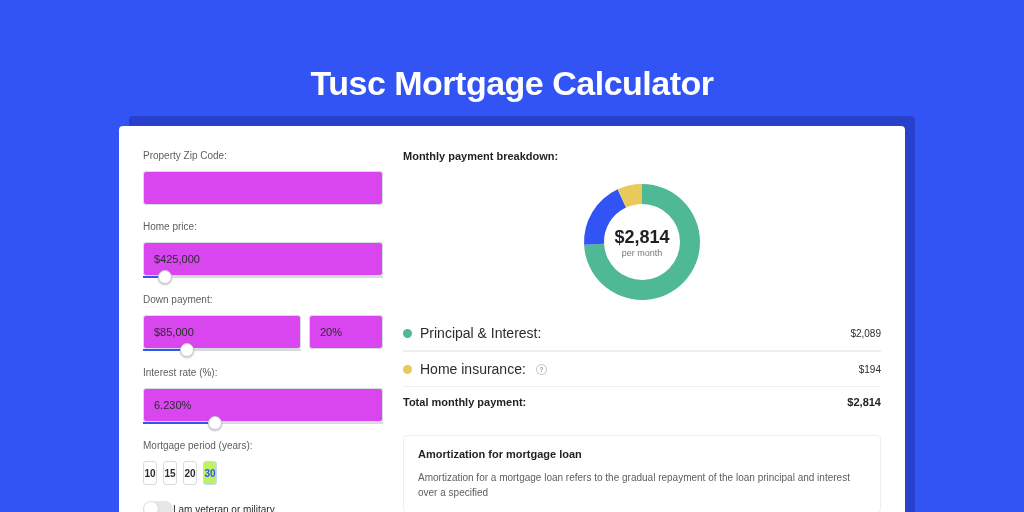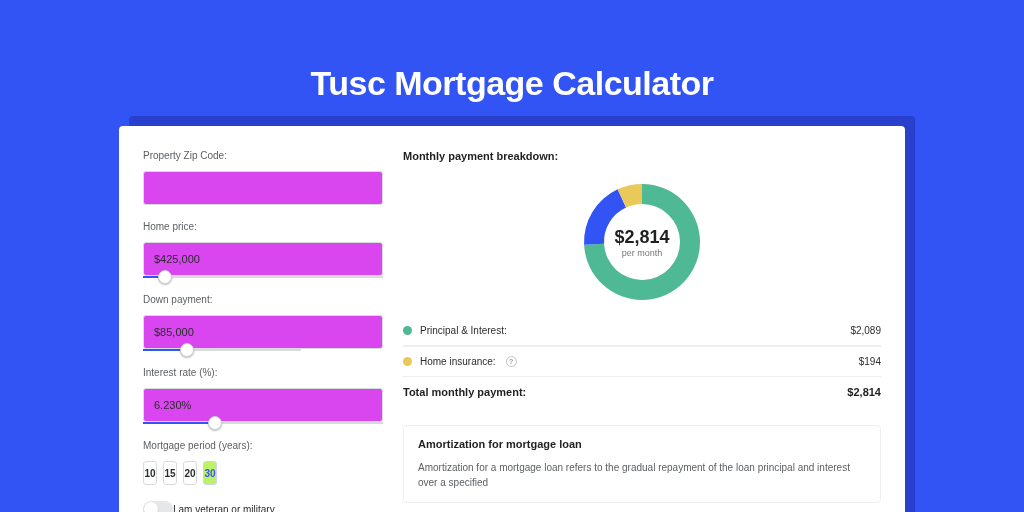--- a/index.html
+++ b/index.html
@@ -29,21 +29,21 @@
     .section-title { font-size: 11px; font-weight: 700; color: #1f2022; margin-bottom: 4px; }
     .donut-wrap { display: flex; justify-content: center; padding: 16px 0 14px; }
     .donut { position: relative; width: 120px; height: 120px; }
     .donut svg { width: 120px; height: 120px; transform: rotate(-90deg); }
     .donut-center { position: absolute; inset: 0; display: flex; flex-direction: column; align-items: center; justify-content: center; }
     .donut-amount { font-size: 18px; font-weight: 700; color: #1f2022; }
     .donut-sub { font-size: 9px; color: #75797b; }
     .legend-row { display: flex; align-items: center; justify-content: space-between; padding: 9px 0; }
     .legend-left { display: flex; align-items: center; gap: 8px; }
     .legend-dot { width: 9px; height: 9px; border-radius: 50%; }
-    .legend-label { font-size: 10px; color: #2b2c2d; }
+    .legend-label { font-size: 14px; color: #2b2c2d; }
     .legend-value { font-size: 10px; color: #2b2c2d; }
     .legend-total .legend-label, .legend-total .legend-value { font-weight: 700; font-size: 11px; color: #1f2022; }
     .divider { border: 0; border-top: 1px solid #eceeef; }
     .hint-icon { display: inline-flex; width: 11px; height: 11px; border: 1px solid #c0c4c6; border-radius: 50%; align-items: center; justify-content: center; font-size: 7px; color: #9da1a3; font-weight: 600; cursor: pointer; margin-left: 2px; }
     .amort-card { margin-top: 18px; border: 1px solid #eceeef; border-radius: 4px; padding: 12px 14px; }
     .amort-title { font-size: 11px; font-weight: 700; color: #1f2022; margin-bottom: 10px; }
     .amort-text { font-size: 10px; color: #5b5f62; line-height: 1.5; }
   </style>
 </head>
 <body>
@@ -67,20 +67,21 @@
         <div class="slider-track">
           <div class="slider-fill" style="width:9%"></div>
           <div class="slider-thumb" style="left:calc(9% - 7px)"></div>
         </div>
       </div>
 
       <div class="field-block">
         <label class="field-label">Down payment:</label>
         <div class="two-col">
           <input class="text-input" value="$85,000" style="">
+          <input class="text-input" value="20%" style="">
         </div>
         <div class="slider-track" style="width:158px">
           <div class="slider-fill" style="width:28%"></div>
           <div class="slider-thumb" style="left:calc(28% - 7px)"></div>
         </div>
       </div>
 
       <div class="field-block">
         <label class="field-label">Interest rate (%):</label>
         <input class="text-input" value="6.230%" style="">

